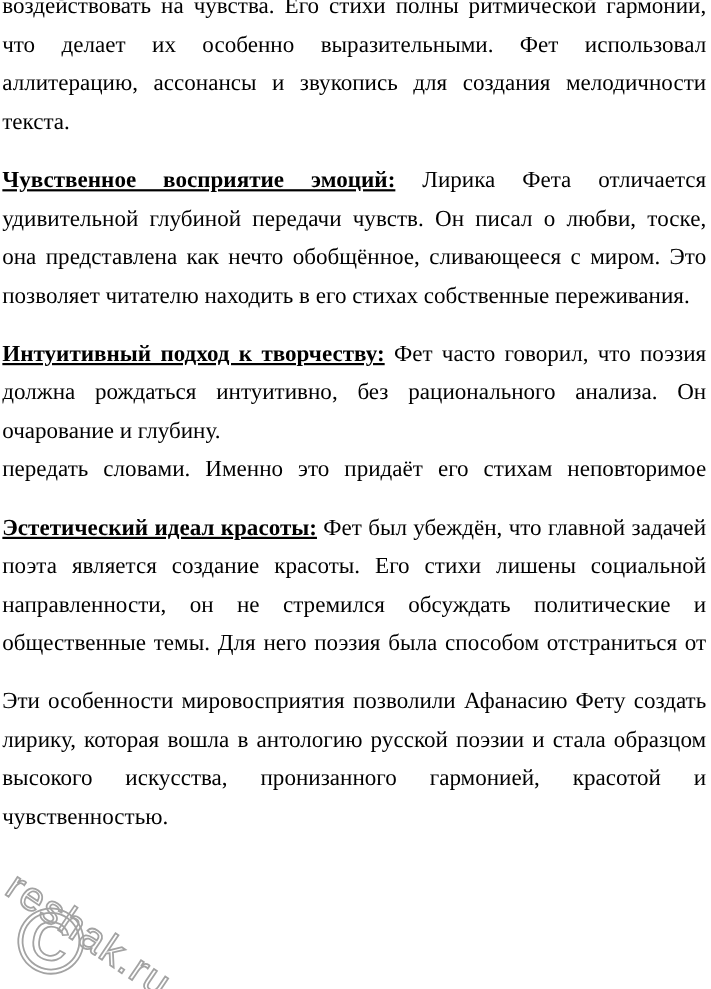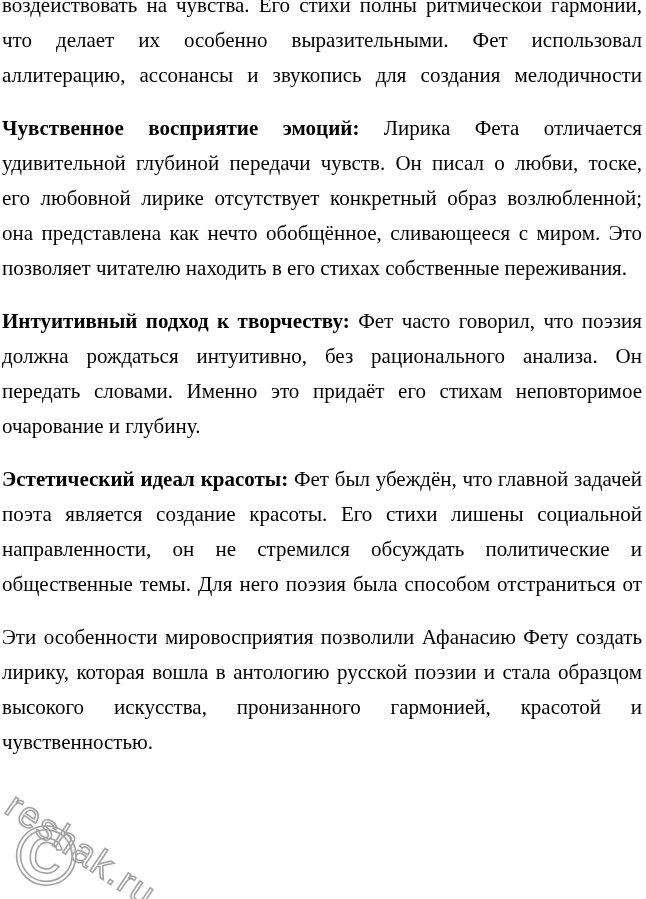--- a/index.html
+++ b/index.html
@@ -37,20 +37,21 @@
     text-align: justify;
     text-align-last: justify;
     overflow: hidden;
     white-space: normal;
   }
   .line.last {
     text-align-last: left;
   }
   .lead {
     font-weight: bold;
+    text-decoration: underline;
   }
   .watermark {
     position: absolute;
     left: 0;
     top: 762px;
     z-index: 0;
     pointer-events: none;
   }
   .wm-glyph {
     font-family: "Liberation Sans", "DejaVu Sans", sans-serif;
@@ -68,35 +69,35 @@
     <text class="wm-glyph" x="15" y="123" font-size="84" transform="rotate(12 48 95)">©</text>
     <text class="wm-glyph" x="3" y="50" font-size="37" letter-spacing="2" transform="rotate(34 3 50)">reshak.ru</text>
   </svg>
 
   <div class="content">
 
     <div class="para">
       <div class="line">воздействовать на чувства. Его стихи полны ритмической гармонии,</div>
       <div class="line">что делает их особенно выразительными. Фет использовал</div>
       <div class="line">аллитерацию, ассонансы и звукопись для создания мелодичности</div>
+      <div class="line last">текста.</div>
     </div>
 
     <div class="para">
       <div class="line"><b class="lead">Чувственное восприятие эмоций:</b><span> Лирика Фета отличается</span></div>
       <div class="line">удивительной глубиной передачи чувств. Он писал о любви, тоске,</div>
-      <div class="line">его любовной лирике отсутствует конкретный образ возлюбленной;</div>
       <div class="line">она представлена как нечто обобщённое, сливающееся с миром. Это</div>
       <div class="line last">позволяет читателю находить в его стихах собственные переживания.</div>
     </div>
 
     <div class="para">
       <div class="line"><b class="lead">Интуитивный подход к творчеству:</b><span> Фет часто говорил, что поэзия</span></div>
       <div class="line">должна рождаться интуитивно, без рационального анализа. Он</div>
+      <div class="line last">очарование и глубину.</div>
       <div class="line">передать словами. Именно это придаёт его стихам неповторимое</div>
-      <div class="line last">очарование и глубину.</div>
     </div>
 
     <div class="para">
       <div class="line"><b class="lead">Эстетический идеал красоты:</b><span> Фет был убеждён, что главной задачей</span></div>
       <div class="line">поэта является создание красоты. Его стихи лишены социальной</div>
       <div class="line">направленности, он не стремился обсуждать политические и</div>
       <div class="line">общественные темы. Для него поэзия была способом отстраниться от</div>
     </div>
 
     <div class="para">

